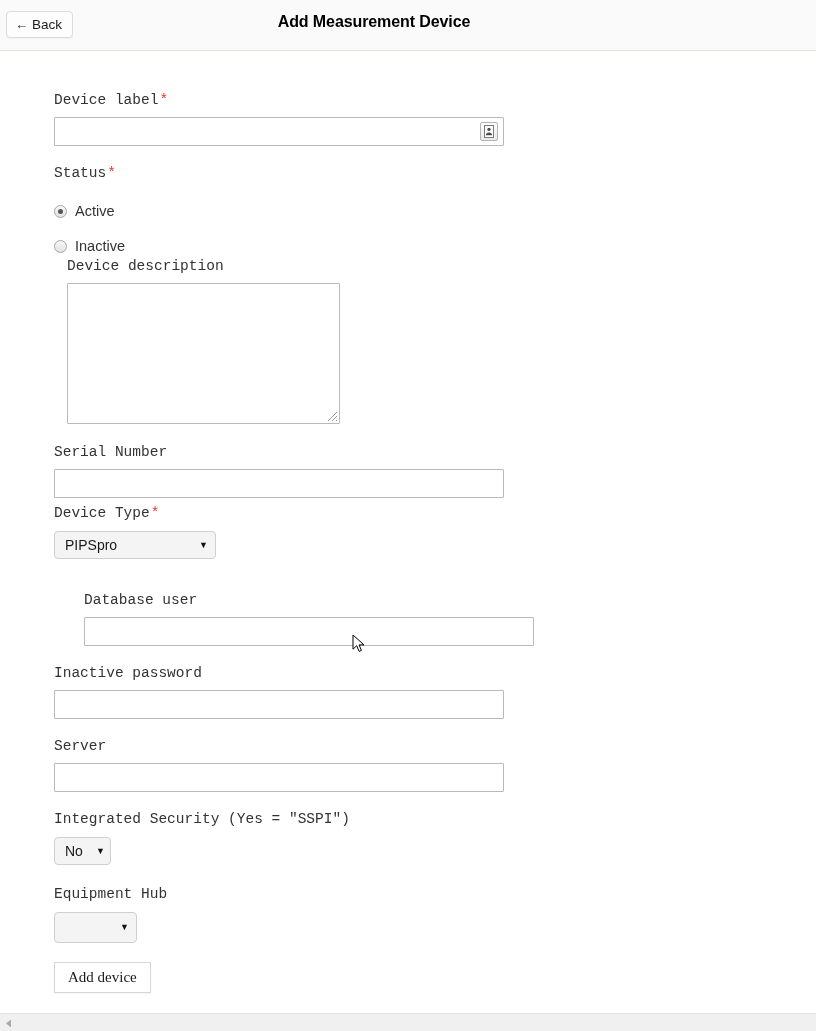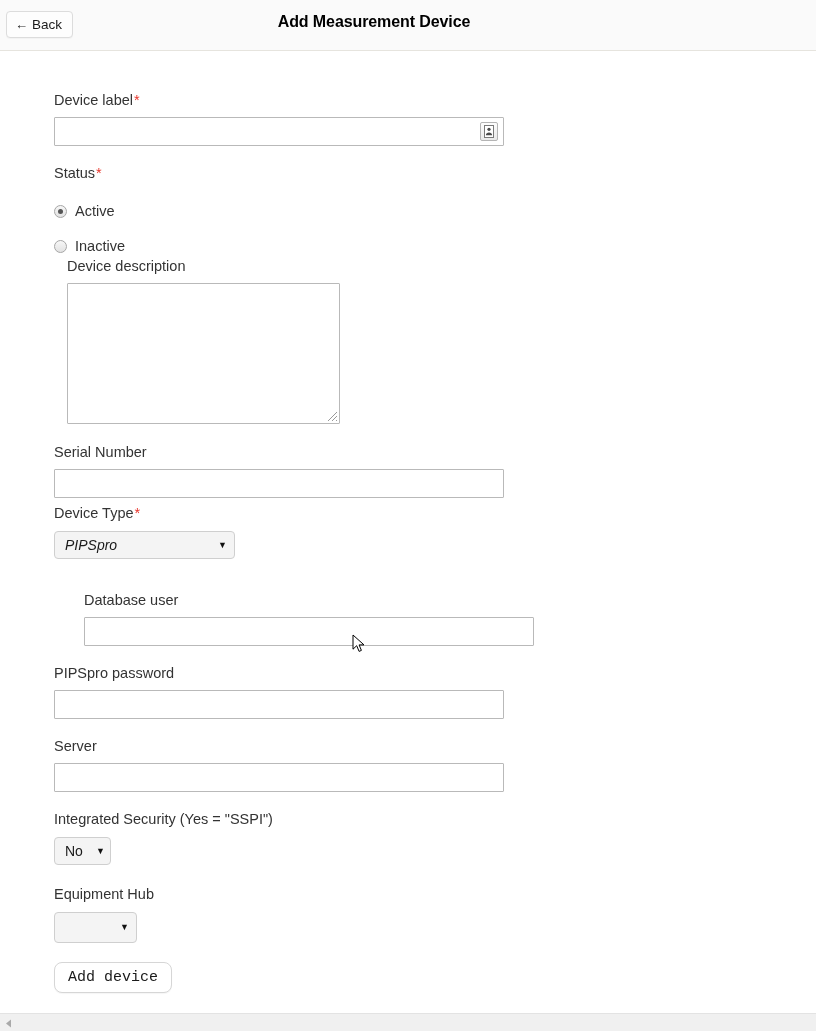--- a/index.html
+++ b/index.html
@@ -71,20 +71,21 @@
     width: 816px;
   }
 
   .field { position: absolute; }
 
   .flabel {
     font-size: 14.5px;
     color: #333333;
     line-height: 16px;
     white-space: nowrap;
+    font-family: Liberation Mono, monospace;
   }
   .req {
     color: #e8342a;
     font-size: 14.5px;
     vertical-align: baseline;
     margin-left: 1px;
   }
 
   .txt-input {
     display: block;
@@ -188,23 +189,23 @@
   }
 
   .primary-btn {
     display: inline-flex;
     align-items: center;
     justify-content: center;
     height: 31px;
     padding: 0 13px;
     background: #ffffff;
     border: 1px solid #d6d6d6;
-    border-radius: 8px;
+    border-radius: 0;
     font-size: 15px;
-    font-family: Liberation Mono, monospace;
+    font-family: Liberation Serif, serif;
     color: #1a1a1a;
     cursor: pointer;
     box-shadow: 0 1px 1px rgba(0,0,0,0.04);
   }
 
   
   .hscroll {
     position: absolute;
     left: 0; bottom: 0;
     width: 816px;
@@ -293,33 +294,33 @@
       </div>
     </div>
 
     <div class="field" style="left:54px; top:393px;">
       <div class="flabel">Serial Number</div>
       <input class="txt-input" style="width: 450px; margin-top: 9px;" value="" placeholder="">
     </div>
 
     <div class="field" style="left:54px; top:454px;">
       <div class="flabel"><span>Device Type</span><span class="req">*</span></div>
-      <div class="sel" style="width:181px; margin-top:10px;font-style:italic;">
+      <div class="sel" style="width:162px; margin-top:10px;">
         <span>PIPSpro</span>
         <span class="caret">▼</span>
       </div>
     </div>
 
     <div class="field" style="left:54px; top:541px;margin-left:30px;">
       <div class="flabel">Database user</div>
       <input class="txt-input" style="width: 450px; margin-top: 9px;" value="" placeholder="">
     </div>
 
     <div class="field" style="left:54px; top:614px;">
-      <div class="flabel">PIPSpro password</div>
+      <div class="flabel">Inactive password</div>
       <input class="txt-input" type="password" style="width: 450px; margin-top: 9px;" value="" placeholder="">
     </div>
 
     <div class="field" style="left:54px; top:687px;">
       <div class="flabel">Server</div>
       <input class="txt-input" style="width: 450px; margin-top: 9px;" value="" placeholder="">
     </div>
 
     <div class="field" style="left:54px; top:760px;">
       <div class="flabel">Integrated Security (Yes = "SSPI")</div>

